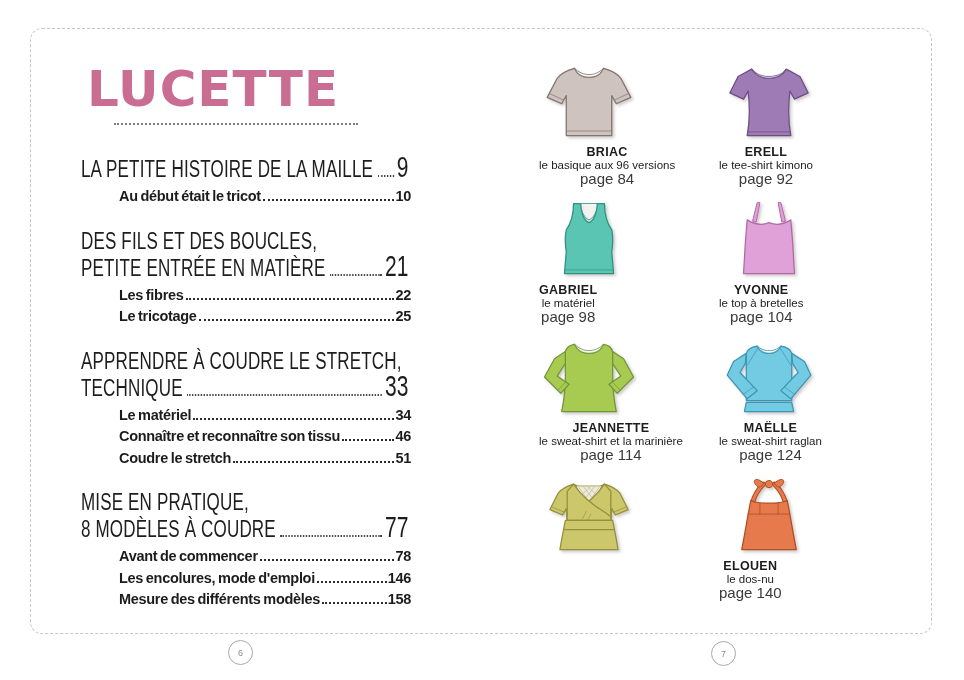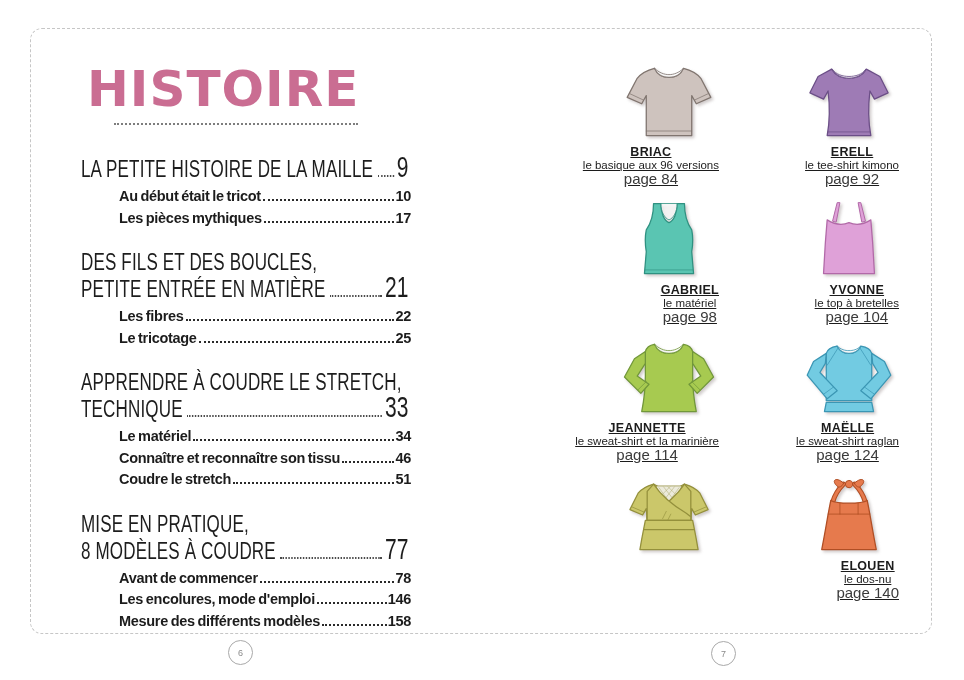--- a/index.html
+++ b/index.html
@@ -19,58 +19,53 @@
   .head-line.last{display:flex;align-items:baseline;}
   .hdots{flex:1;border-bottom:2px dotted #4a4a4a;margin:0 4px 4px 6px;}
   .head-page{font-size:29px;font-weight:normal;}
   .toc-items{list-style:none;margin:4px 0 0 0;padding:0 0 0 38px;}
   .toc-item{display:flex;align-items:baseline;font-weight:bold;font-size:14.5px;line-height:21.5px;letter-spacing:-0.3px;word-spacing:-1px;justify-content:center;}
   .dots{flex:1;border-bottom:2px dotted #2a2a2a;margin:0 1px 2px 2px;}
   .item-page{font-weight:bold;}
 
   
   .models-grid{display:grid;grid-template-columns:180px 180px;grid-auto-rows:138px;margin:30px 0 0 56px;}
-  .model-card{margin:0;display:flex;flex-direction:column;align-items:flex-end;text-align:center;text-decoration:underline;}
+  .model-card{margin:0;display:flex;flex-direction:column;align-items:flex-start;text-align:center;}
   .garment{width:100px;height:84px;}
   .garment svg{width:100%;height:100%;filter:drop-shadow(2px 2.5px 1.5px rgba(120,105,105,0.35));}
   .model-name{font-weight:bold;font-size:12.5px;line-height:13px;letter-spacing:0.3px;margin-top:3px;}
   .model-desc{font-size:11.5px;line-height:13px;}
   .model-page{font-size:15px;line-height:12px;color:#3a3a3a;margin-top:1px;}
 
   
   .folio{position:absolute;width:23px;height:23px;border:1px solid #a9a9a9;border-radius:50%;display:flex;align-items:center;justify-content:center;font-size:9px;color:#8a8a8a;background:#fff;}
   .folio-left{left:228px;top:640px;}
   .folio-right{left:711px;top:641px;}
 </style>
 </head>
 <body>
 
 <div class="frame">
   <div class="page page-left">
-    <h1 class="title">HISTOIRE</h1>
+    <h1 class="title">LUCETTE</h1>
     <div class="title-underline"></div>
     <div class="toc" id="toc">
         <section class="toc-section">
           <div class="head">
             <div class="head-line last">
               <span>LA PETITE HISTOIRE DE LA MAILLE</span>
               <span class="hdots"></span>
               <span class="head-page">9</span>
             </div>
           </div>
           <ul class="toc-items">
             <li class="toc-item">
     <span class="item-label">Au début était le tricot</span>
     <span class="dots"></span>
     <span class="item-page">10</span>
-  </li>
-            <li class="toc-item">
-    <span class="item-label">Les pièces mythiques</span>
-    <span class="dots"></span>
-    <span class="item-page">17</span>
   </li>
           </ul>
         </section>
         <section class="toc-section">
           <div class="head">
             <div class="head-line">DES FILS ET DES BOUCLES,</div>
             <div class="head-line last">
               <span>PETITE ENTRÉE EN MATIÈRE</span>
               <span class="hdots"></span>
               <span class="head-page">21</span>

